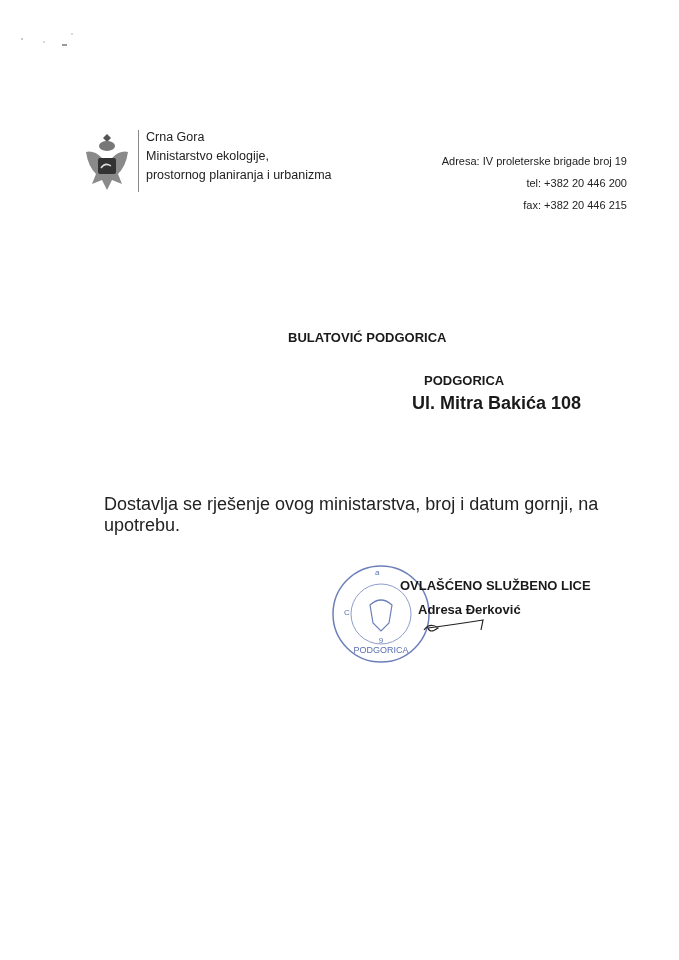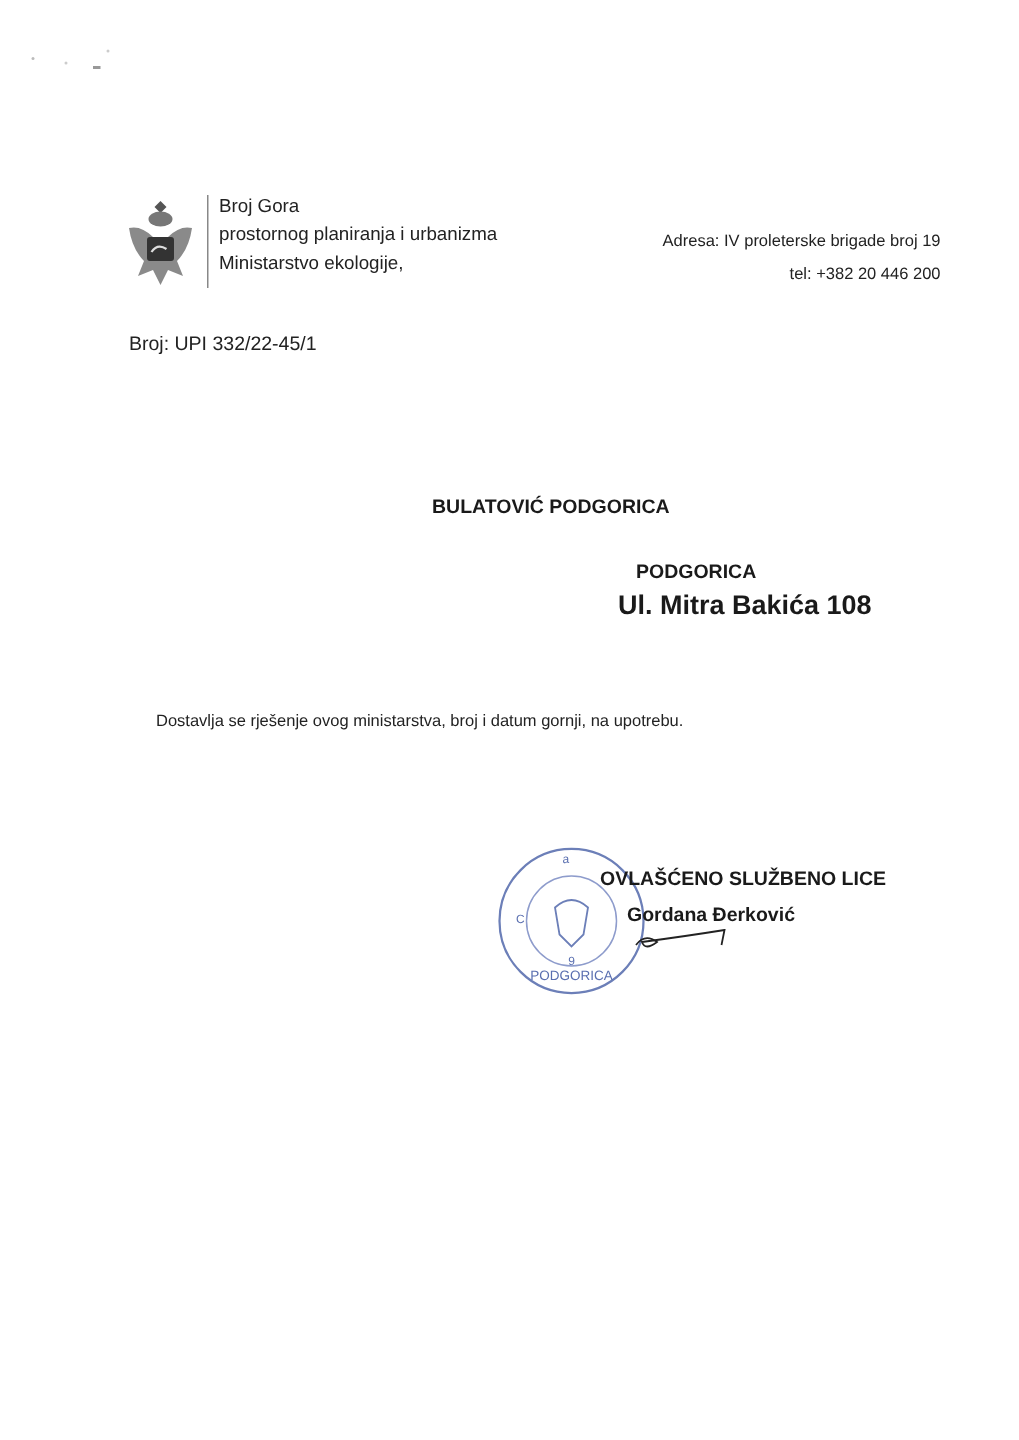--- a/index.html
+++ b/index.html
@@ -6,21 +6,21 @@
   body { width:679px; height:960px; background:#ffffff; position:relative; overflow:hidden; font-family:"Liberation Sans", sans-serif; color:#1a1a1a; }
   .abs { position:absolute; }
   .crest { left:82px; top:132px; width:50px; height:62px; }
   .vline { left:138px; top:130px; width:1px; height:62px; background:#888; }
   .ministry { left:146px; top:128px; font-size:12.5px; line-height:19px; color:#222; }
   .address { right:52px; top:150px; text-align:right; font-size:11px; line-height:22px; color:#222; }
   .ref { left:86px; top:221px; font-size:13px; line-height:15px; color:#222; }
   .recipient { left:288px; top:330px; font-size:13px; font-weight:bold; }
   .city { left:424px; top:373px; font-size:13px; font-weight:bold; }
   .street { left:412px; top:393px; font-size:18px; font-weight:bold; }
-  .body-text { left:104px; top:475px; font-size:11px; color:#222;text-align:right; }
+  .body-text { left:104px; top:494px; font-size:18px; color:#222; }
   .stamp { left:330px; top:563px; width:102px; height:102px; }
   .sig-title { left:400px; top:578px; font-size:13px; font-weight:bold; }
   .sig-name { left:418px; top:602px; font-size:13px; font-weight:bold; }
   .sig-scribble { left:420px; top:614px; width:80px; height:24px; }
   .specks { left:14px; top:30px; width:60px; height:20px; }
 </style>
 </head>
 <body>
 
 <div class="abs specks">
@@ -37,32 +37,32 @@
     <path d="M25 2 l4 4 l-4 4 l-4 -4z" fill="#555"></path>
     <ellipse cx="25" cy="14" rx="8" ry="5" fill="#777"></ellipse>
     <path d="M4 20 Q12 18 20 26 L25 40 L30 26 Q38 18 46 20 Q44 34 36 42 L40 52 L30 48 L25 58 L20 48 L10 52 L14 42 Q6 34 4 20z" fill="#8a8a8a"></path>
     <rect x="16" y="26" width="18" height="16" rx="2" fill="#333"></rect>
     <path d="M19 36 q4 -6 10 -2" stroke="#ddd" stroke-width="1.5" fill="none"></path>
   </svg>
 </div>
 <div class="abs vline"></div>
 
 <div class="abs ministry">
-  <div>Broj Gora</div>
+  <div>Crna Gora</div>
+  <div>Ministarstvo ekologije,</div>
   <div>prostornog planiranja i urbanizma</div>
-  <div>Ministarstvo ekologije,</div>
 </div>
 
 <div class="abs address">
   <div>Adresa: IV proleterske brigade broj 19</div>
   <div>tel: +382 20 446 200</div>
+  <div>fax: +382 20 446 215</div>
 </div>
 
 <div class="abs ref">
-  <div>Broj: UPI 332/22-45/1</div>
 </div>
 
 <div class="abs recipient">BULATOVIĆ PODGORICA</div>
 <div class="abs city">PODGORICA</div>
 <div class="abs street">Ul. Mitra Bakića 108</div>
 
 <div class="abs body-text">Dostavlja se rješenje ovog ministarstva, broj i datum gornji, na upotrebu.</div>
 
 <div class="abs stamp">
   <svg width="102" height="102" viewBox="0 0 102 102">
@@ -70,18 +70,18 @@
     <circle cx="51" cy="51" r="30" fill="none" stroke="#8e9ccc" stroke-width="1"></circle>
     <path d="M40 42 q11 -10 22 0 l-3 18 l-8 8 l-8 -8z" fill="none" stroke="#6c7fb8" stroke-width="1.2"></path>
     <text x="51" y="90" font-size="9" text-anchor="middle" fill="#5a6fb0" font-family="Liberation Sans, sans-serif">PODGORICA</text>
     <text x="51" y="80" font-size="8" text-anchor="middle" fill="#5a6fb0" font-family="Liberation Sans, sans-serif">9</text>
     <text x="14" y="52" font-size="8" fill="#5a6fb0" font-family="Liberation Sans, sans-serif">C</text>
     <text x="45" y="12" font-size="8" fill="#5a6fb0" font-family="Liberation Sans, sans-serif">a</text>
   </svg>
 </div>
 
 <div class="abs sig-title">OVLAŠĆENO SLUŽBENO LICE</div>
-<div class="abs sig-name">Gordana Đerković</div>
+<div class="abs sig-name">Adresa Đerković</div>
 <div class="abs sig-scribble">
   <svg width="80" height="24">
       <path d="M4 16 q6 -8 14 -2 q-8 6 -10 0 q30 -4 55 -8 l-2 10" stroke="#222" stroke-width="1.2" fill="none"></path>
     </svg>
 </div>
 
 </body></html>

